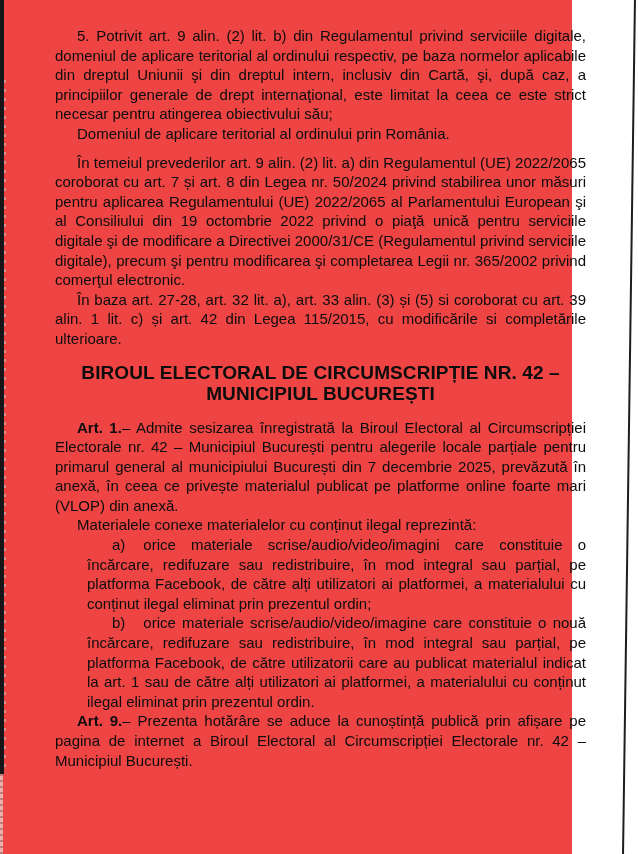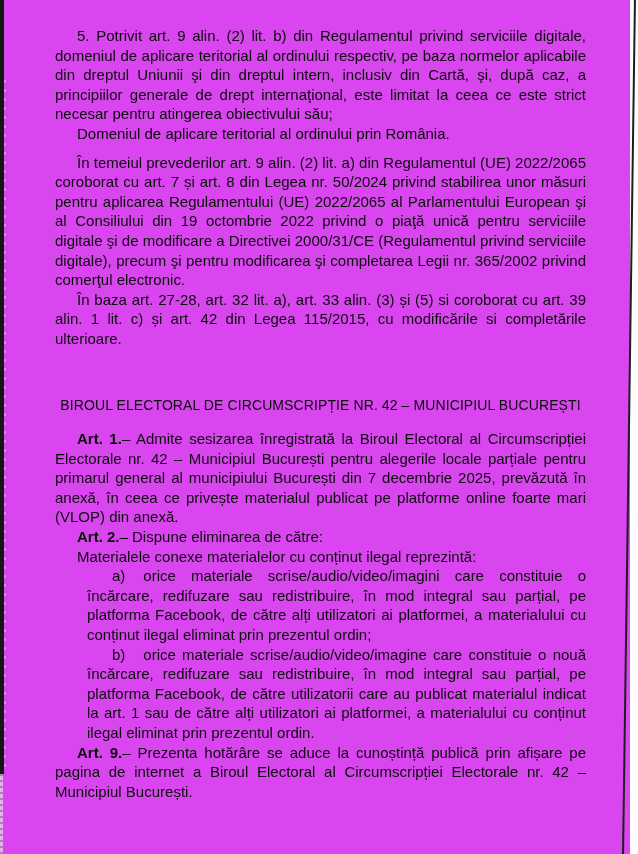--- a/index.html
+++ b/index.html
@@ -5,23 +5,23 @@
   html, body {
     margin: 0;
     padding: 0;
     width: 638px;
     height: 854px;
     background: #ffffff;
     overflow: hidden;
   }
   .page {
     position: relative;
-    width: 630px;
+    width: 572px;
     height: 854px;
-    background: #d946ef;
+    background: #ef4444;
     font-family: "Liberation Sans", sans-serif;
     color: #0d0d0d;
   }
   
   .edge-left {
     position: absolute; left: 0; top: 0;
     width: 4px; height: 774px;
     background: #161616;
   }
   .edge-left-noise {
@@ -51,25 +51,24 @@
     line-height: 19.6px;
     text-align: justify;
   }
   .text-block p {
     margin: 0;
     text-indent: 22px;
   }
   p.heading {
     text-align: center;
     text-indent: 0;
-    font-weight: normal;
-    font-size: 14px;
+    font-weight: bold;
+    font-size: 19px;
     line-height: 21.5px;
     letter-spacing: .1px;
-    margin-top: 33px;
   }
   .sp-small { height: 9px; }
   .sp-mid   { height: 13px; }
   .lbl {
     font-weight: bold;
   }
   p.item { text-indent: 25px; margin-left: 32px; }
   .item-lbl { margin-right: 18px; }
 </style>
 </head>
@@ -95,21 +94,20 @@
     <p>În baza art. 27-28, art. 32 lit. a), art. 33 alin. (3) și (5) si coroborat cu art. 39 alin. 1 lit. c) și art. 42 din Legea 115/2015, cu modificările si completările ulterioare.</p>
 
     <div class="sp-mid"></div>
 
     <p class="heading">BIROUL ELECTORAL DE CIRCUMSCRIPȚIE NR. 42 – MUNICIPIUL BUCUREȘTI</p>
 
     <div class="sp-mid"></div>
 
     <p><span class="lbl">Art. 1.</span><span>– Admite sesizarea înregistrată la Biroul Electoral al Circumscripției Electorale nr. 42 – Municipiul București pentru alegerile locale parțiale pentru primarul general al municipiului București din 7 decembrie 2025, prevăzută în anexă, în ceea ce privește materialul publicat pe platforme online foarte mari (VLOP) din anexă.</span></p>
 
-    <p><span class="lbl">Art. 2.</span><span>– Dispune eliminarea de către:</span></p>
 
 
     <p>Materialele conexe materialelor cu conținut ilegal reprezintă:</p>
 
     <p class="item"><span class="item-lbl">a)</span><span>orice materiale scrise/audio/video/imagini care constituie o încărcare, redifuzare sau redistribuire, în mod integral sau parțial, pe platforma Facebook, de către alți utilizatori ai platformei, a materialului cu conținut ilegal eliminat prin prezentul ordin;</span></p>
 
     <p class="item"><span class="item-lbl">b)</span><span>orice materiale scrise/audio/video/imagine care constituie o nouă încărcare, redifuzare sau redistribuire, în mod integral sau parțial, pe platforma Facebook, de către utilizatorii care au publicat materialul indicat la art. 1 sau de către alți utilizatori ai platformei, a materialului cu conținut ilegal eliminat prin prezentul ordin.</span></p>
 
     <p><span class="lbl">Art. 9.</span><span>– Prezenta hotărâre se aduce la cunoștință publică prin afișare pe pagina de internet a Biroul Electoral al Circumscripției Electorale nr. 42 – Municipiul București.</span></p>
 

